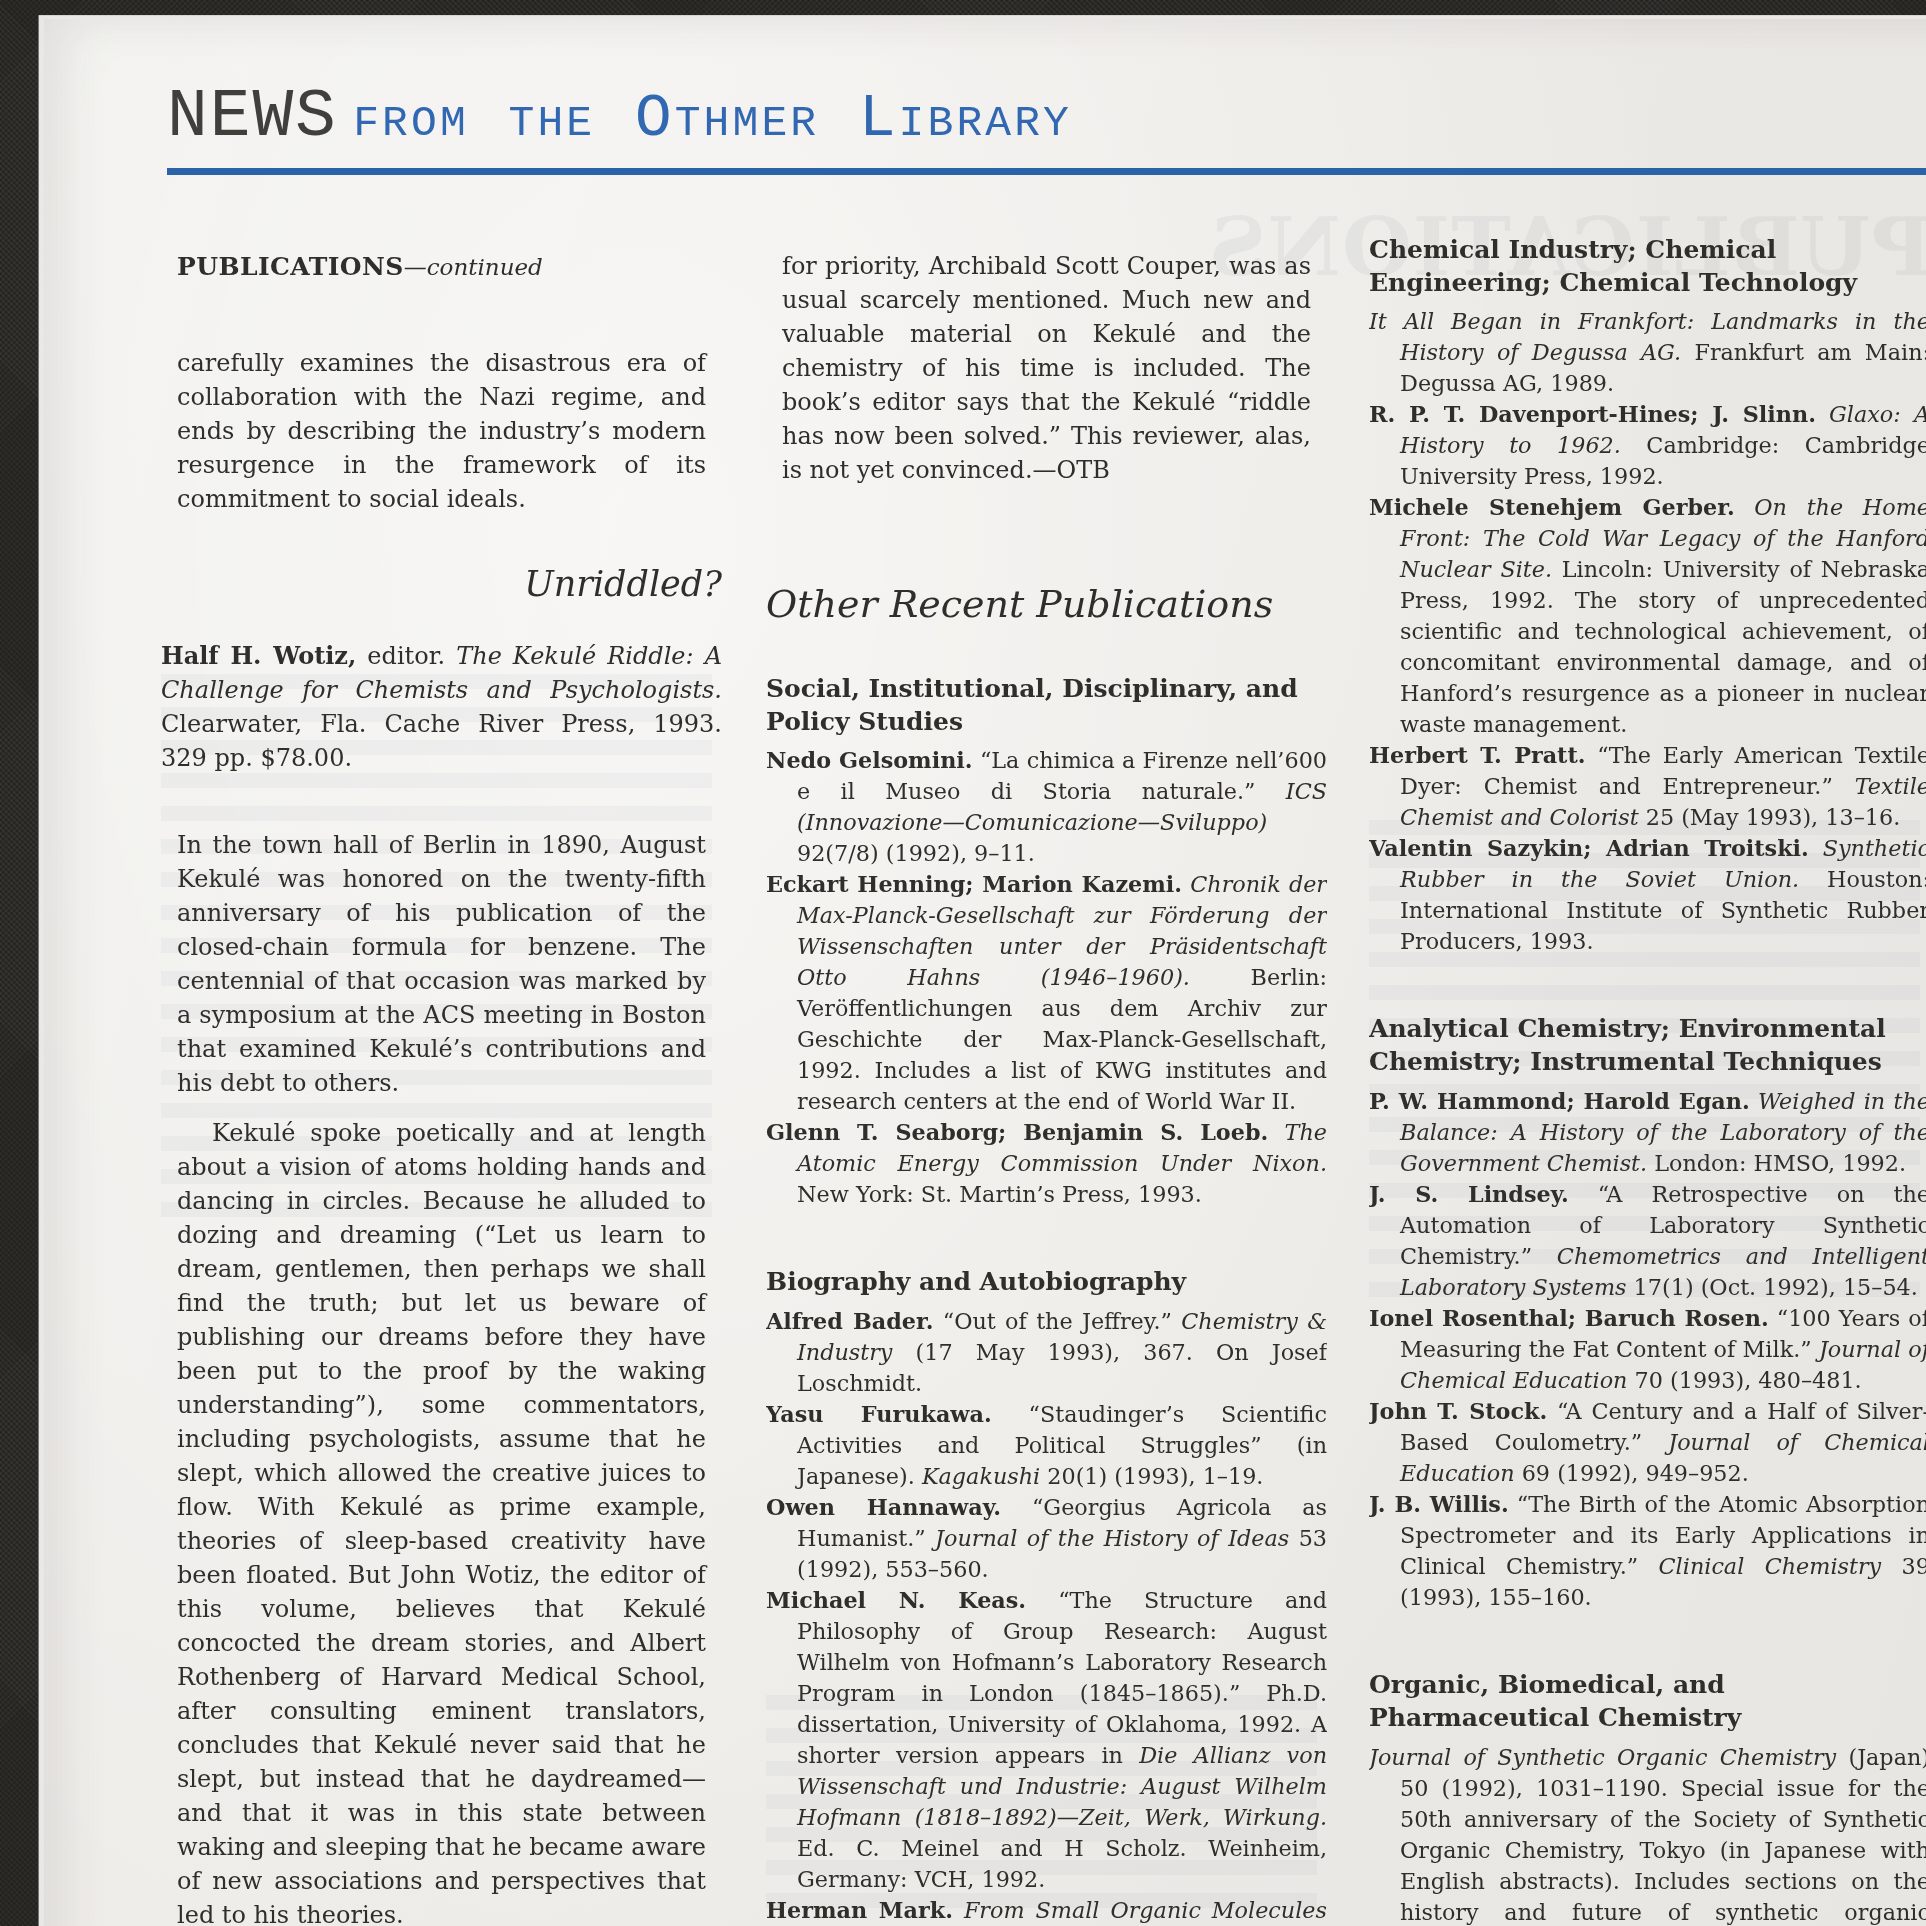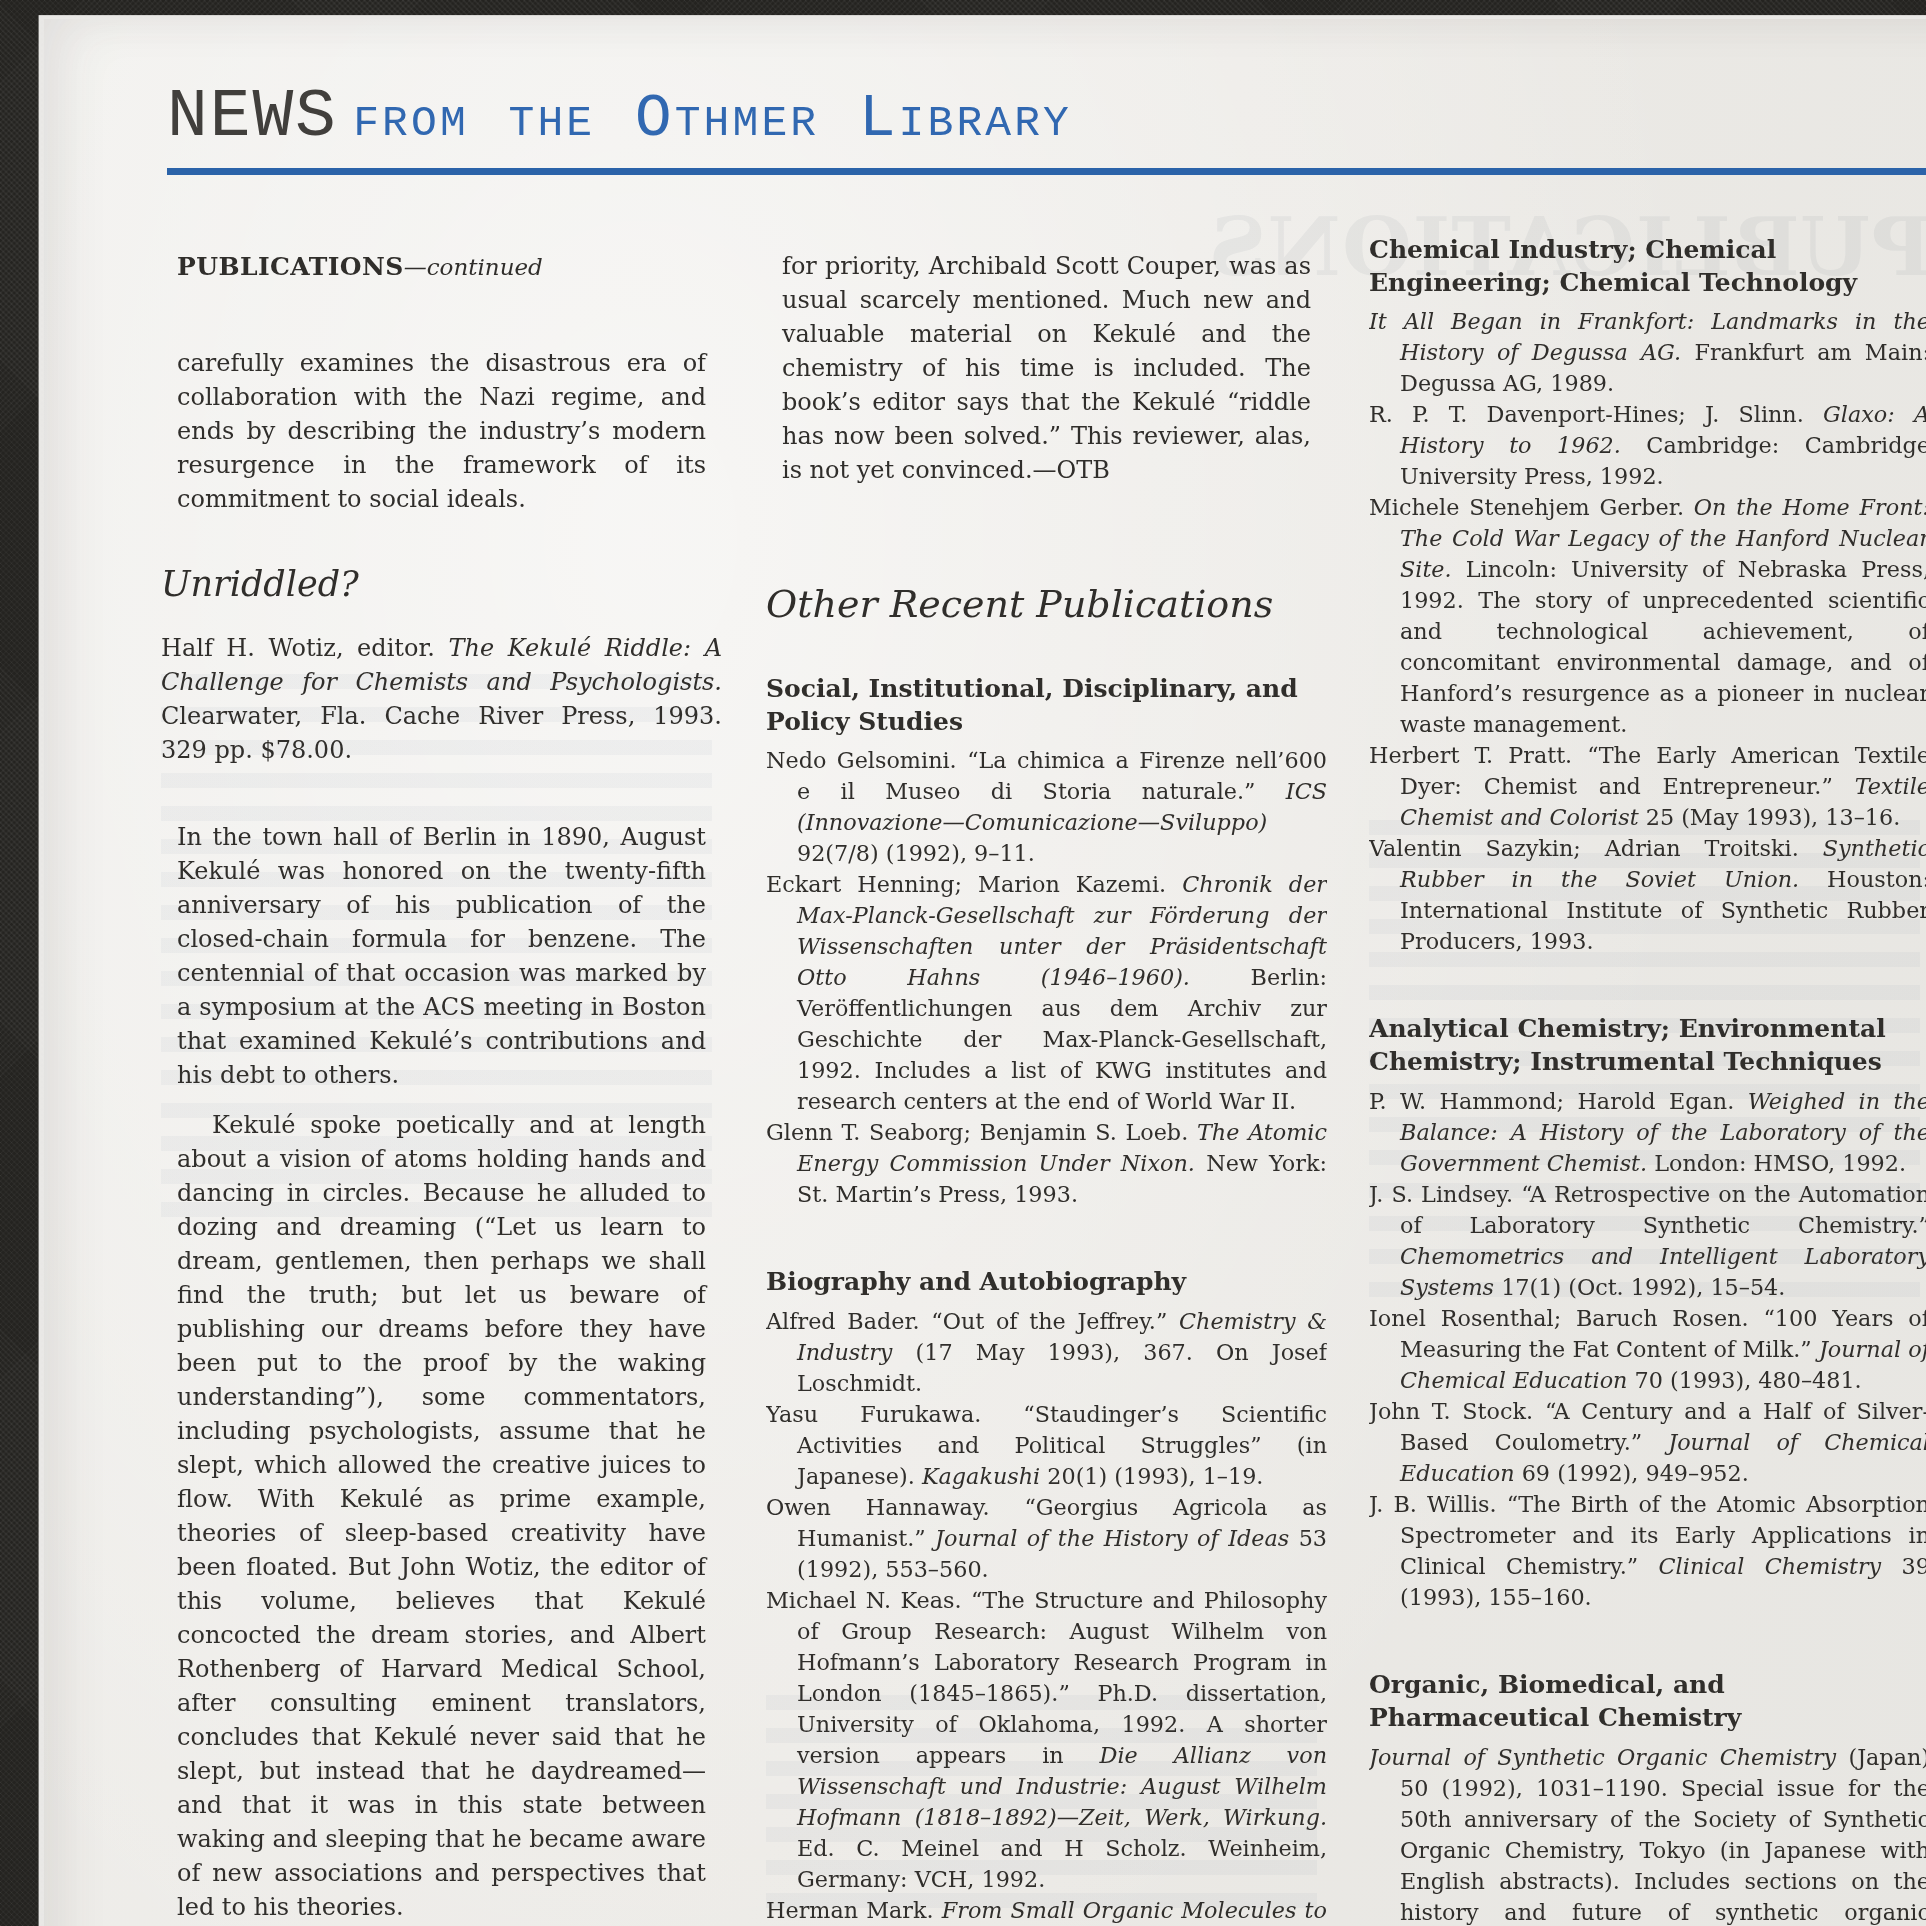--- a/index.html
+++ b/index.html
@@ -50,30 +50,30 @@
 
   .pub-heading{font-size:25px;line-height:35px;margin:16px;}
   .pub-heading .ph-main{font-weight:bold;letter-spacing:0.4px;}
   .pub-heading .ph-suffix{font-style:italic;font-size:23px;}
 
   .body-par{font-size:24px;line-height:34px;text-align:justify;margin:16px;hyphens:auto;}
   .mt-first{margin-top:61px;}
   .mt-para{margin-top:53px;}
   .indented{text-indent:35px;}
 
-  .h-review{font-style:italic;font-weight:normal;font-size:35px;line-height:39px;margin:49px 0 27px 0;}
+  .h-review{font-style:italic;font-weight:normal;font-size:35px;line-height:39px;margin:49px 0 35px 0;text-align:right;}
   .h-other{font-style:italic;font-weight:normal;font-size:38px;line-height:42px;margin:96px 0 47px 0;}
   .cat-heading{font-weight:bold;font-size:25px;line-height:33px;margin:55px 0 7.7px 0;}
   .mt0{margin-top:0 !important;}
 
   .entry{font-size:22.3px;line-height:31px;text-align:justify;margin:0;
          padding-left:31px;text-indent:-31px;hyphens:auto;}
   .book-citation{font-size:24px;line-height:34px;text-align:justify;margin:0;hyphens:auto;}
 
-  .run-b{font-weight:normal;}
+  .run-b{font-weight:bold;}
   .run-i{font-style:italic;}
   .run-n{}
 </style>
 </head>
 <body>
 
 <div class="paper">
 
   <div class="masthead">
     <span class="t-news">NEWS</span><span class="t-rest">from the Othmer Library</span>

